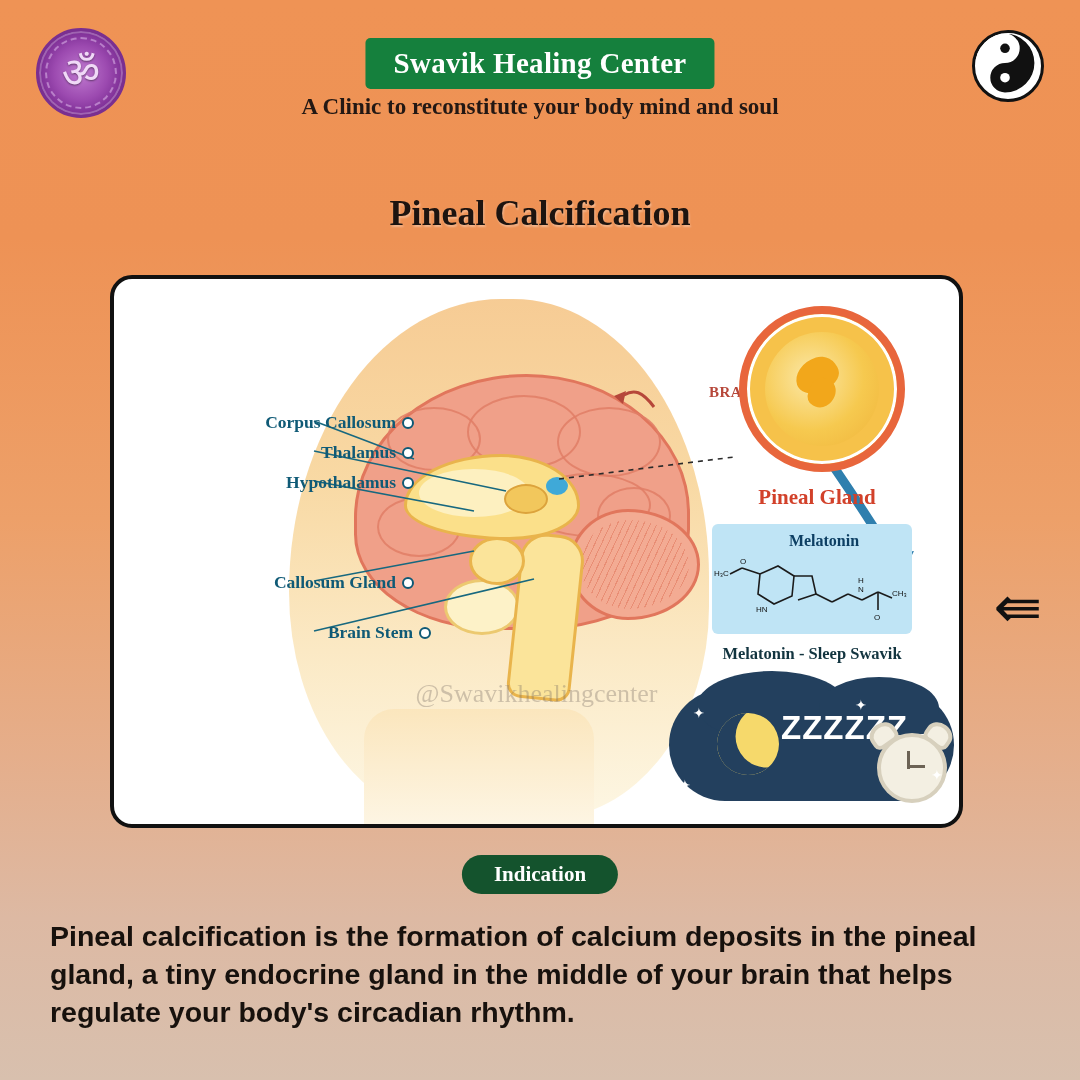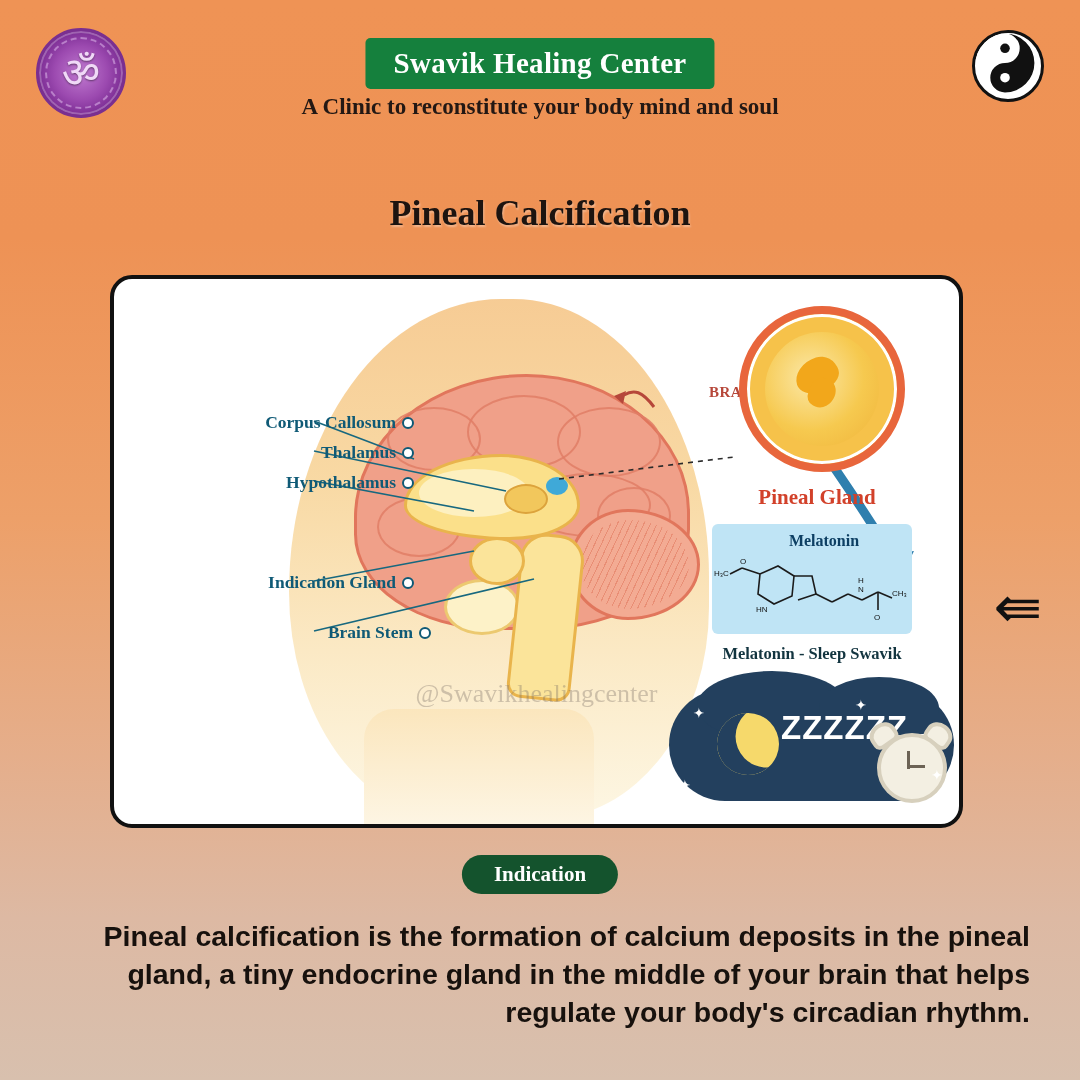--- a/index.html
+++ b/index.html
@@ -230,21 +230,21 @@
 
   
   .indication{
     position:absolute;left:50%;transform:translateX(-50%);top:855px;
     background:#14532d;color:#fff;border-radius:30px;padding:7px 32px;
     font-family:"Liberation Serif",serif;font-weight:bold;font-size:21px;
   }
 
   
   .para{
-    position:absolute;left:50px;top:918px;width:980px;text-align:right;
+    position:absolute;left:50px;top:918px;width:980px;text-align:left;
     font-family:"Liberation Sans",sans-serif;font-weight:bold;font-size:28.5px;
     line-height:1.33;color:#17110d;
   }
 </style>
 </head>
 <body>
 
 <div class="om-badge">
   <span class="om">ॐ</span>
 </div>
@@ -306,21 +306,21 @@
     <div class="lbl" style="right:auto;left:10px;top:133px;width:272px;">
       <span>Corpus Callosum</span><span class="dot"></span>
     </div>
     <div class="lbl" style="left:10px;top:163px;width:272px;">
       <span>Thalamus</span><span class="dot"></span>
     </div>
     <div class="lbl" style="left:10px;top:193px;width:272px;">
       <span>Hypothalamus</span><span class="dot"></span>
     </div>
     <div class="lbl" style="left:10px;top:293px;width:272px;">
-      <span>Indication Gland</span><span class="dot"></span>
+      <span>Callosum Gland</span><span class="dot"></span>
     </div>
     <div class="lbl" style="left:27px;top:343px;width:272px;">
       <span>Brain Stem</span><span class="dot"></span>
     </div>
   </div>
 
   <div class="brain-tag">BRAIN</div>
 
   <div class="pg-circle">
     <div class="pg-inner"></div>

